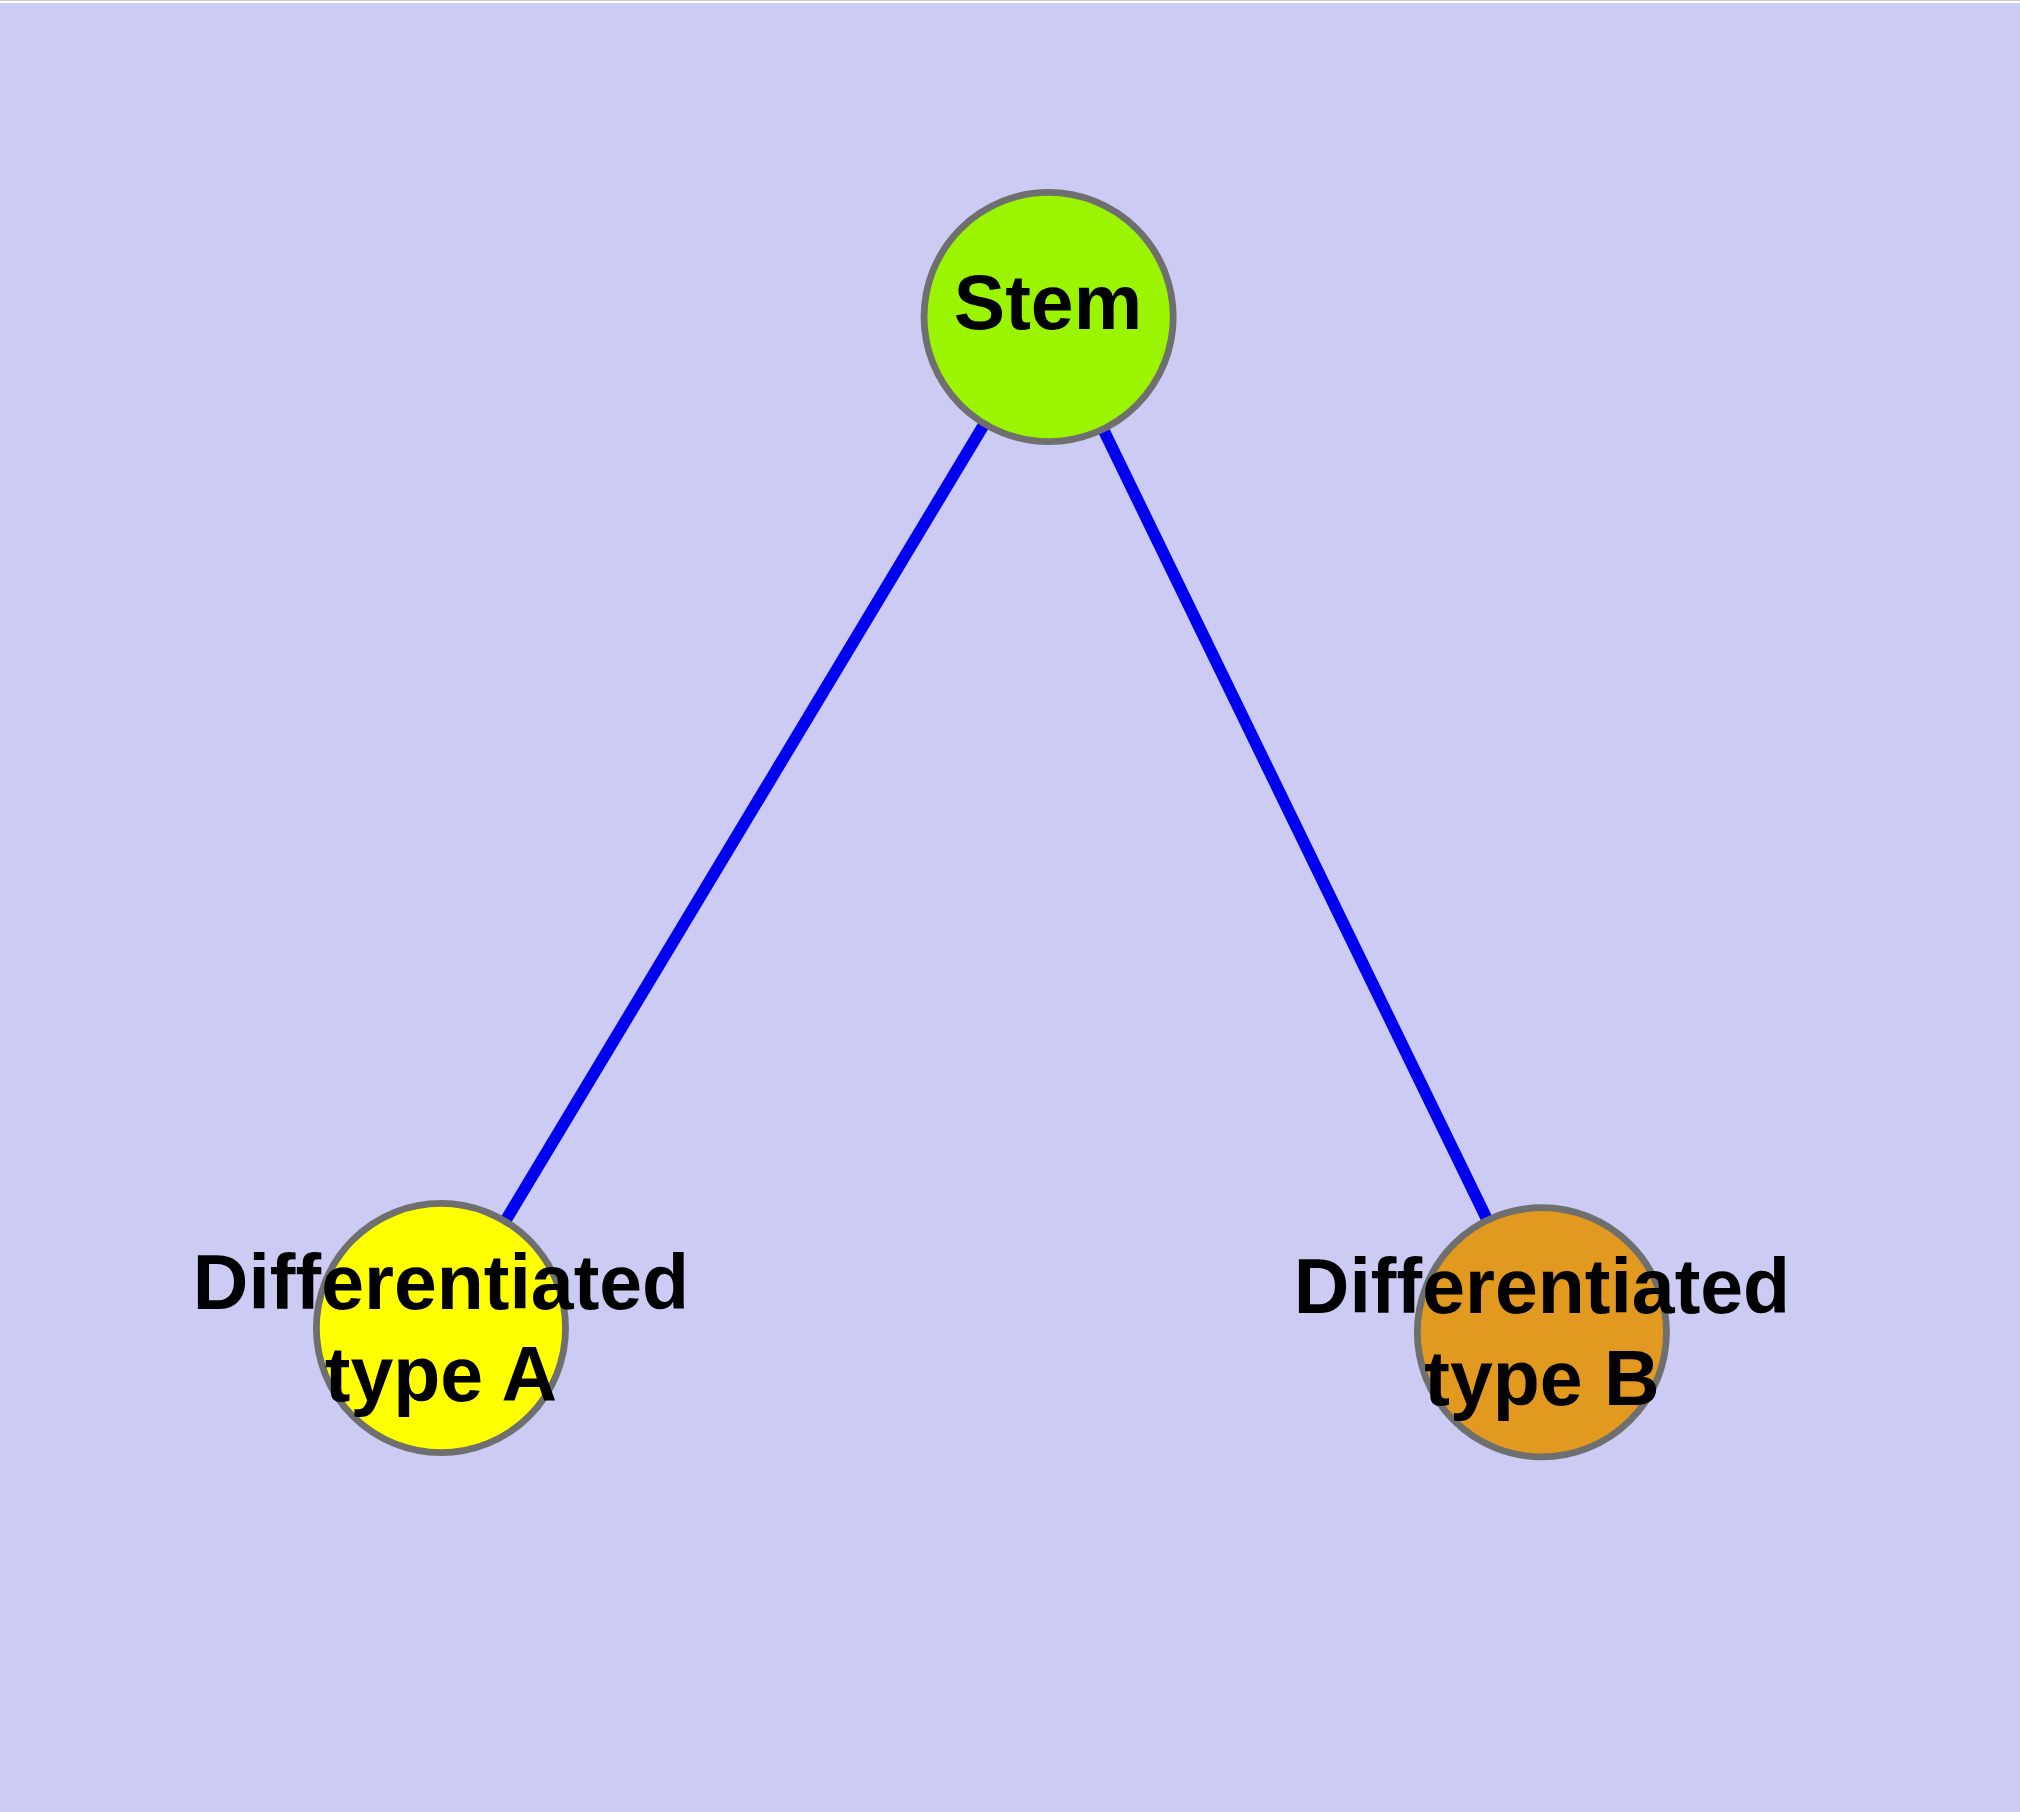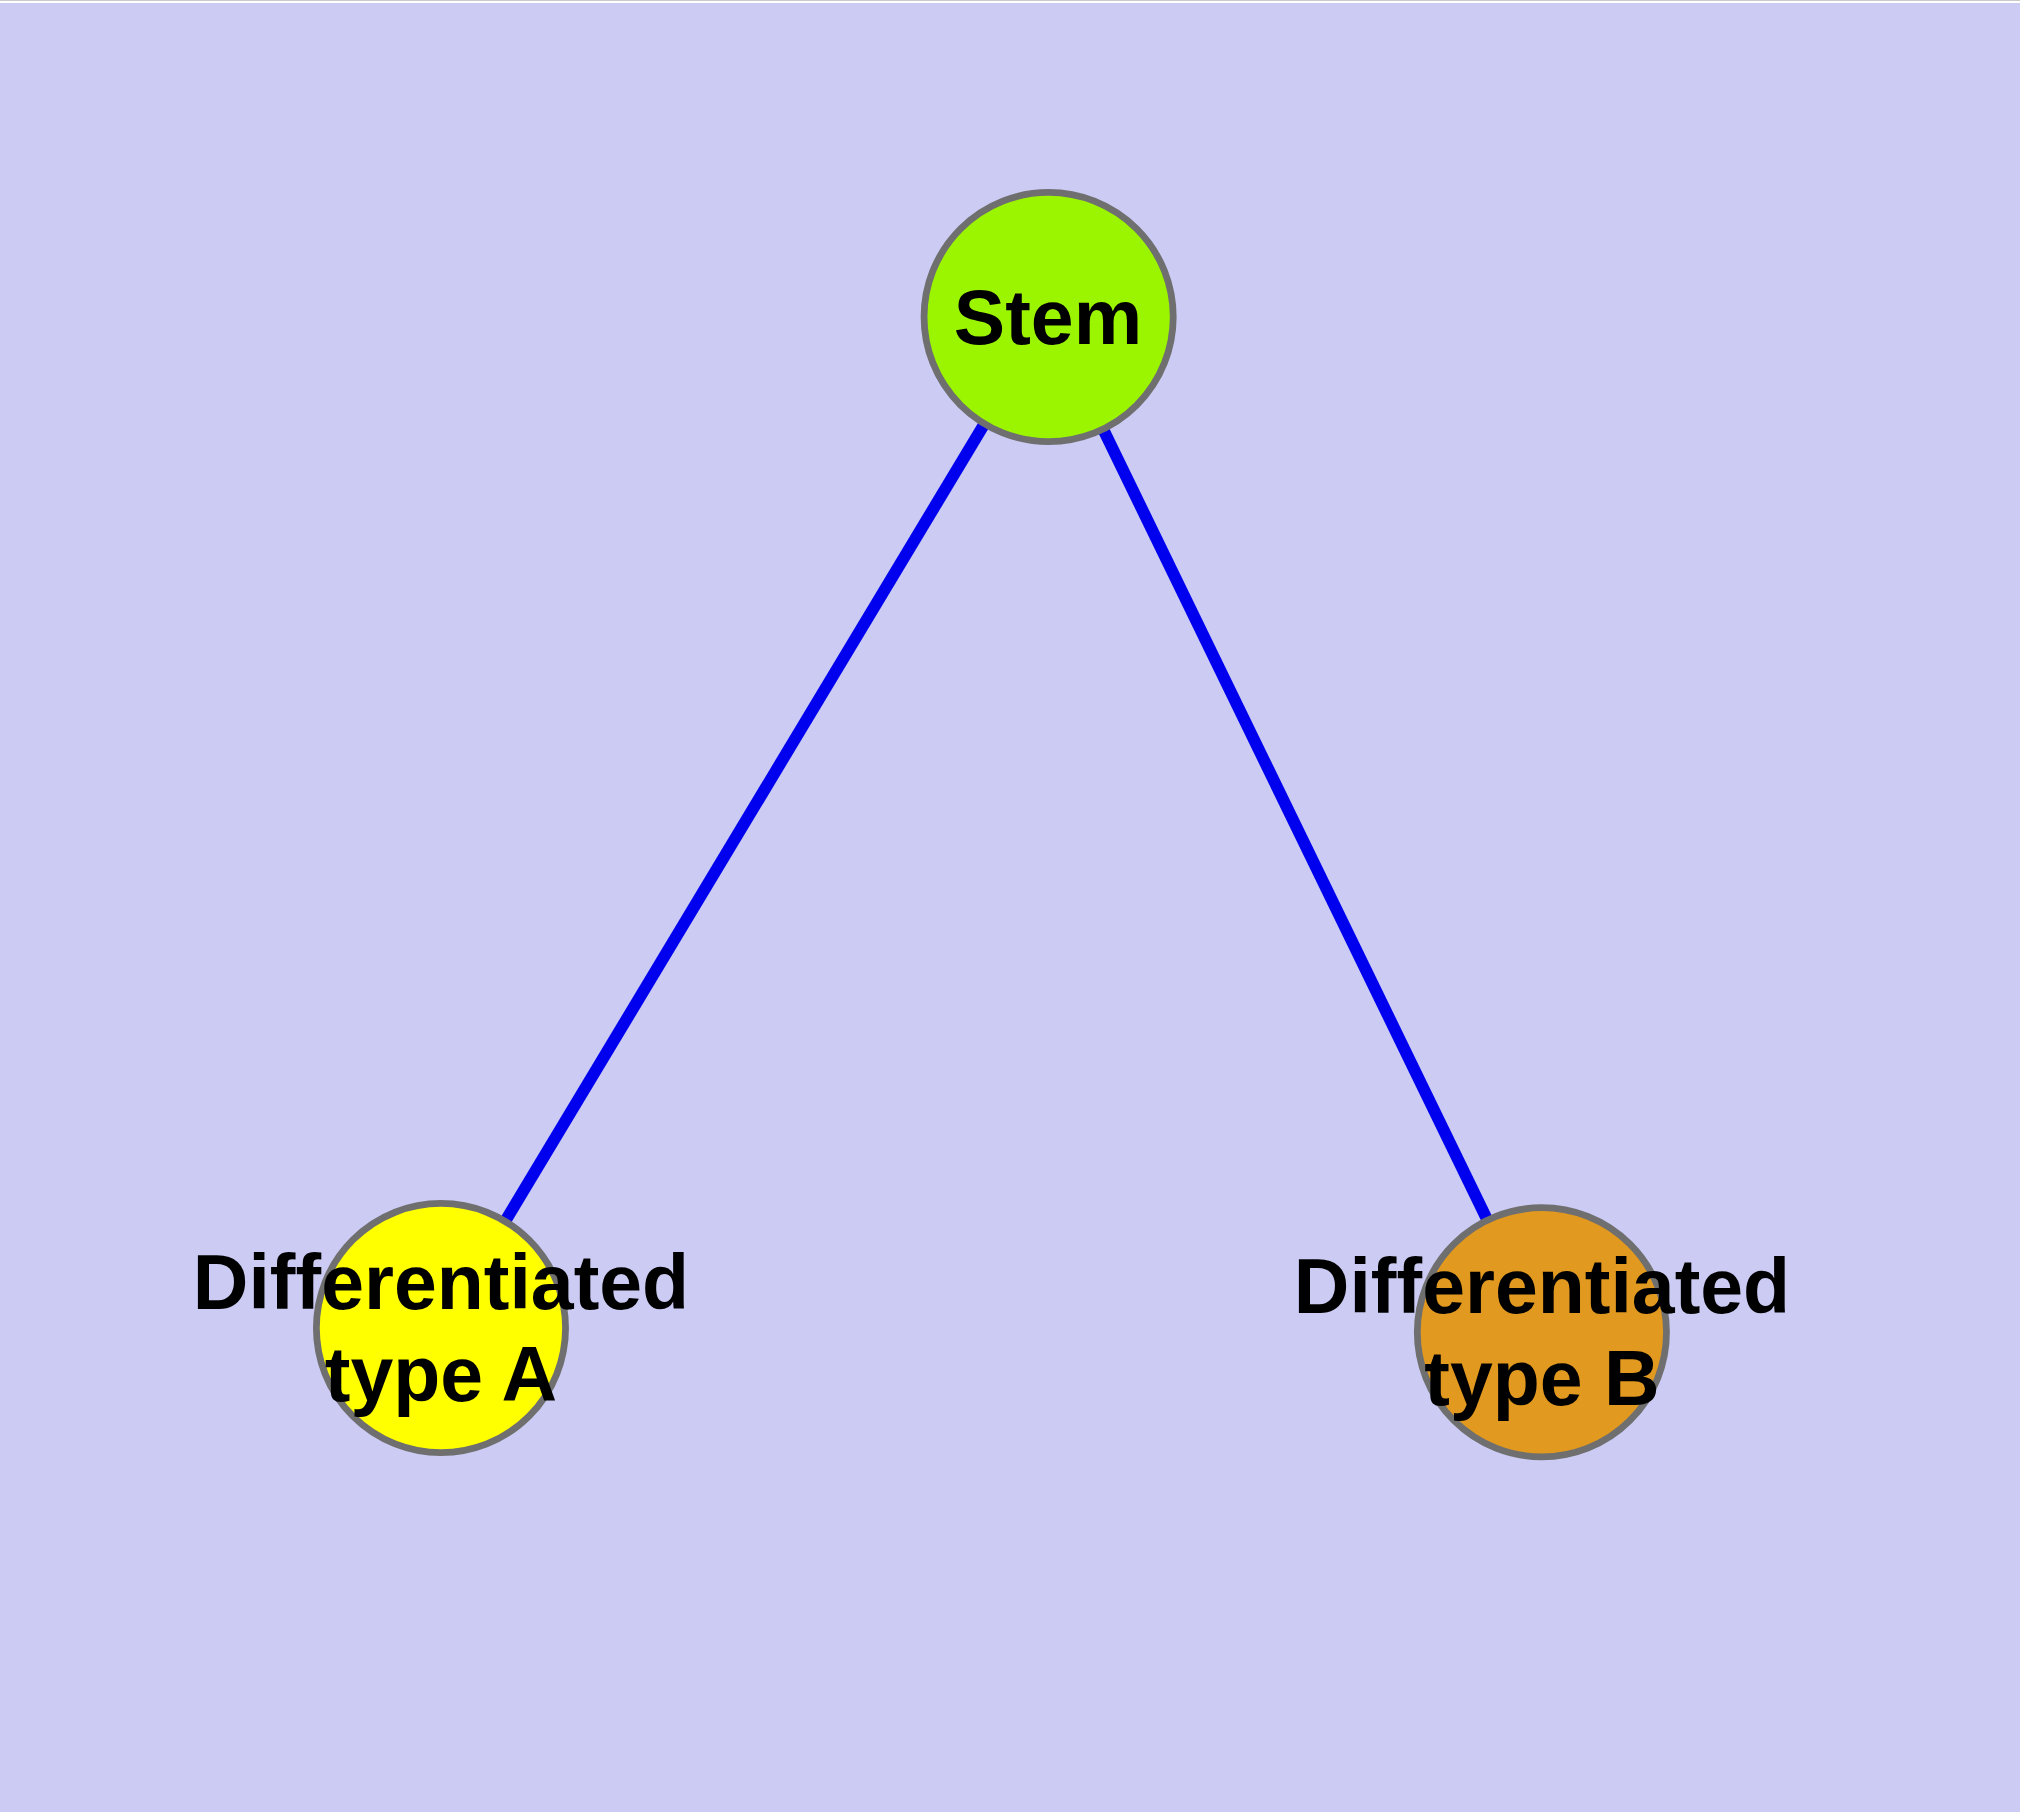--- a/index.html
+++ b/index.html
@@ -45,21 +45,21 @@
     position: absolute;
     transform: translate(-50%, -50%);
     color: #000000;
     font-size: 77px;
     font-weight: bold;
     line-height: 92px;
     text-align: center;
     white-space: pre-line;
     letter-spacing: 0;
   }
-  .label-stem   { left: 1048px; top: 317px; }
+  .label-stem   { left: 1048px; top: 302px; }
   .label-diff-a { left: 441px;  top: 1328px; }
   .label-diff-b { left: 1542px; top: 1332px; }
 </style>
 </head>
 <body>
 
 <div class="canvas">
   <div class="top-strip"></div>
 
   <svg class="graph-svg" viewBox="0 0 2384 2138">

